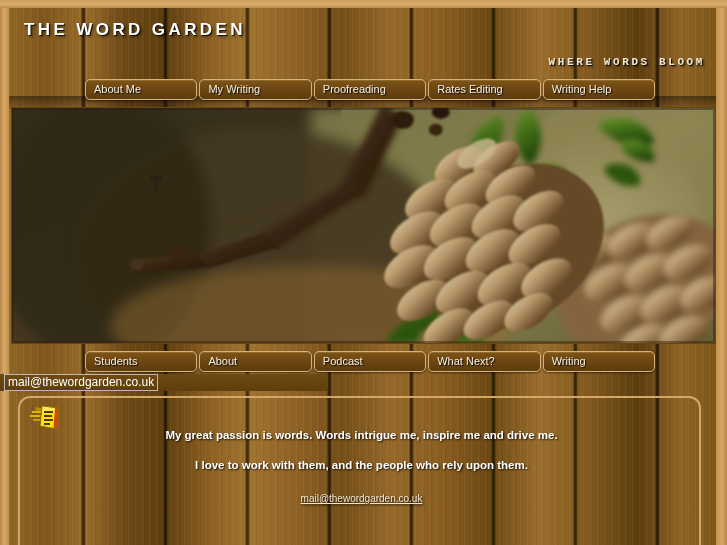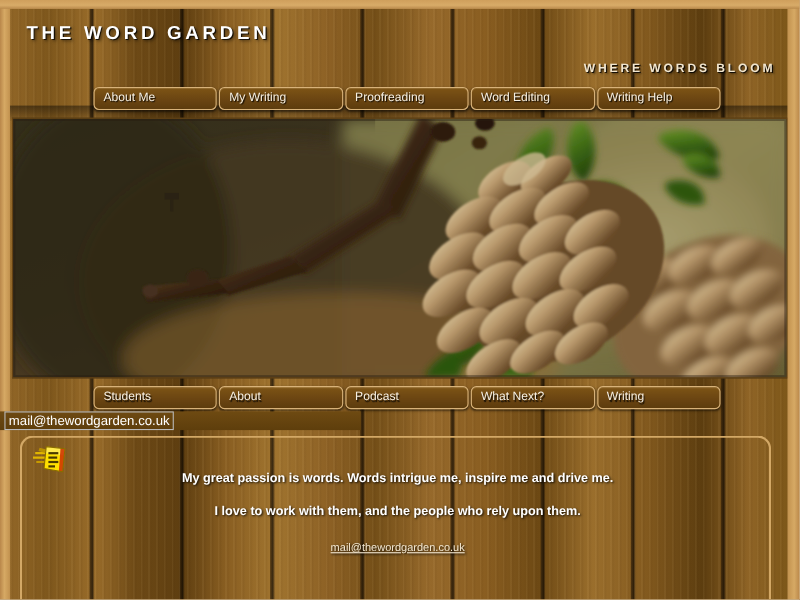--- a/index.html
+++ b/index.html
@@ -103,20 +103,21 @@
     position: absolute;
     right: 22px; top: 56px;
     font-size: 11px;
     font-weight: 700;
     letter-spacing: 2.6px;
     color: #f2e6cf;
     text-transform: uppercase;
     text-shadow: 1px 1px 0 rgba(0,0,0,0.8), 2px 2px 2px rgba(0,0,0,0.45);
     white-space: nowrap;
     z-index: 5;
+    font-family: Liberation Mono, monospace;
   }
 
   
   .navrow {
     position: absolute;
     left: 85px;
     width: 570px;
     height: 21px;
     display: flex;
     gap: 2px;
@@ -239,21 +240,21 @@
   <div class="edge-right"></div>
   <div class="edge-top"></div>
 
   <div class="site-title">The Word Garden</div>
   <div class="tagline">Where Words Bloom</div>
 
   <div class="navrow top">
     <div class="navbtn">About Me</div>
     <div class="navbtn">My Writing</div>
     <div class="navbtn">Proofreading</div>
-    <div class="navbtn">Word Editing</div>
+    <div class="navbtn">Rates Editing</div>
     <div class="navbtn">Writing Help</div>
   </div>
 
   <div class="hero">
     <svg viewBox="0 0 705 237" preserveAspectRatio="none">
       <defs>
         <linearGradient id="bgLeft" x1="0" y1="0" x2="1" y2="1">
           <stop offset="0%" stop-color="#34301c"></stop>
           <stop offset="35%" stop-color="#3f3520"></stop>
           <stop offset="70%" stop-color="#5c4527"></stop>

